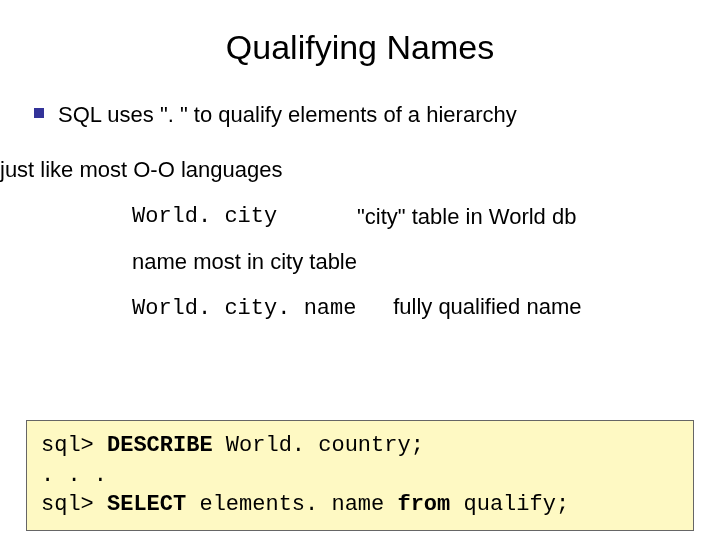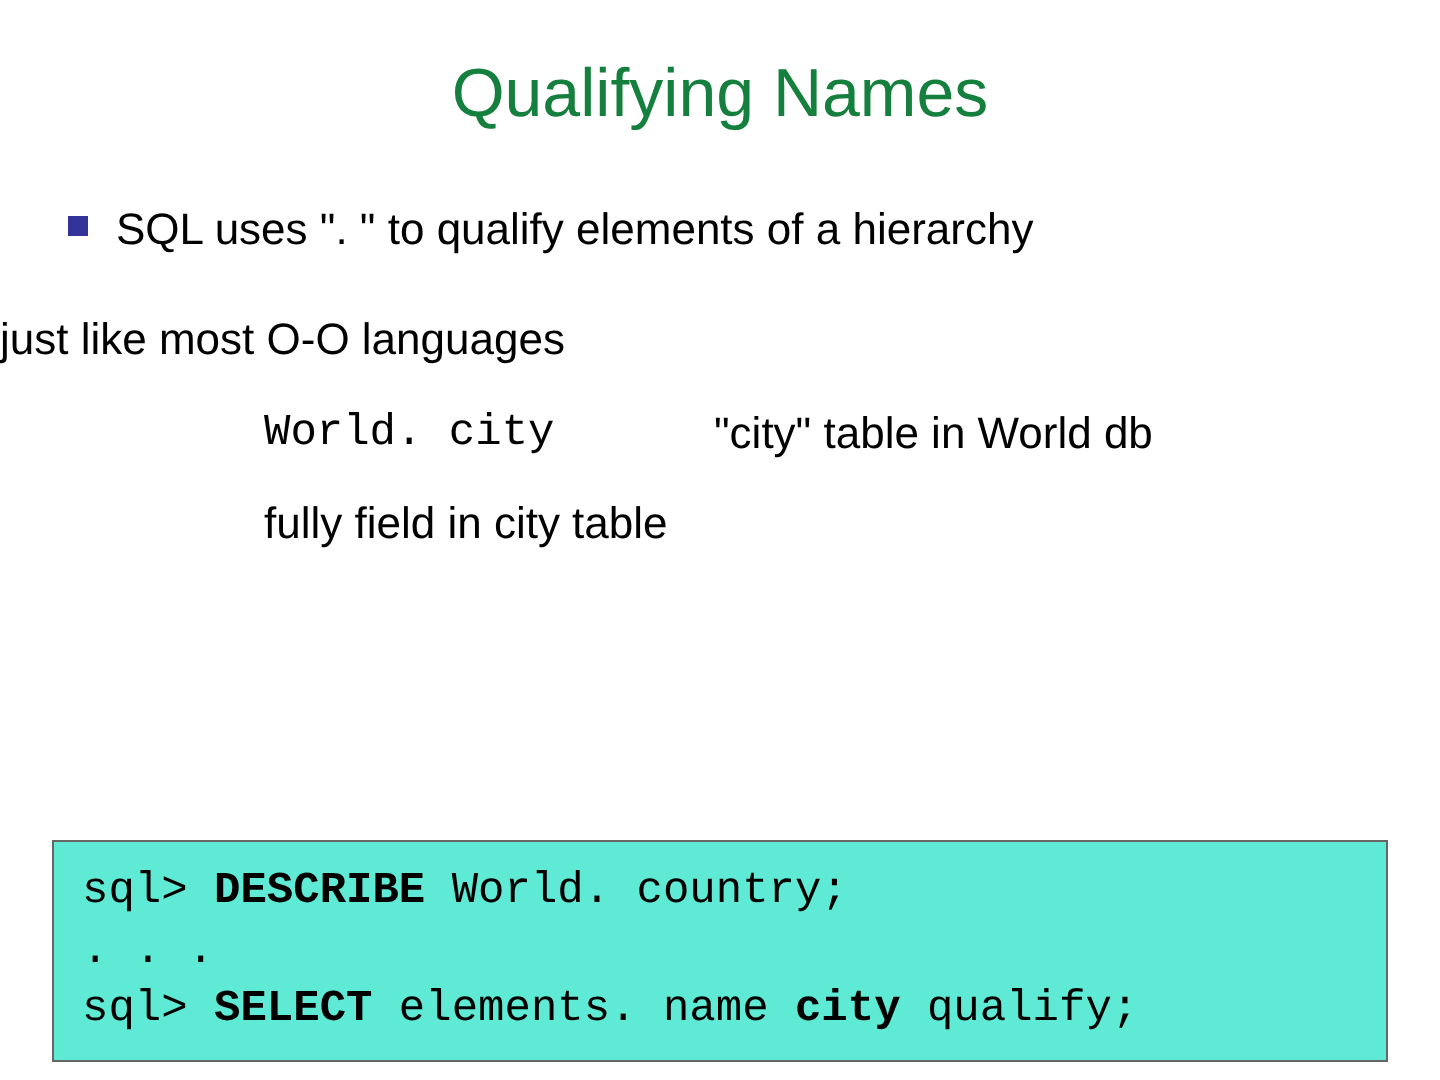--- a/index.html
+++ b/index.html
@@ -17,21 +17,21 @@
     width: 720px;
     height: 540px;
     box-sizing: border-box;
   }
   .title {
     text-align: center;
     font-size: 34px;
     font-weight: normal;
     margin-top: 28px;
     margin-bottom: 34px;
-    color: #15803d;
+    color: #000000;
   }
   .bullet-lv1 {
     position: relative;
     margin-left: 58px;
     margin-right: 40px;
     font-size: 22px;
     line-height: 1.3;
     margin-bottom: 26px;
   }
   .bullet-lv1 .marker {
@@ -82,21 +82,21 @@
   }
   .desc-right {
     font-family: Arial, Helvetica, sans-serif;
   }
   .code-box {
     position: absolute;
     left: 26px;
     right: 26px;
     top: 392px;
     border: 1px solid #666;
-    background: #5eead4;
+    background: #fef9c3;
     padding: 10px 14px 10px 14px;
     font-family: "Courier New", Courier, monospace;
     font-size: 22px;
     line-height: 1.35;
     box-sizing: border-box;
   }
   .sql-kw {
     
     font-weight: bold;
   }
@@ -117,27 +117,32 @@
     <span class="marker"></span>
     <span>just like most O-O languages</span>
   </div>
 
   <div class="ex-row">
     <span class="code-left">World. city</span>
     <span class="desc-right">"city" table in World db</span>
   </div>
 
   <div class="ex-row">
-    <span class="desc-right">fully field in city table</span>
+    <span class="desc-right">name most in city table</span>
   </div>
 
+  <div class="ex-row-3">
+    <span class="code-left-inline">World. city. name</span>
+    <span>&nbsp;&nbsp;&nbsp;&nbsp;</span>
+    <span class="desc-right">fully qualified name</span>
+  </div>
 
   <div class="code-box">
     <div>
       <span>sql&gt; </span><span class="sql-kw">DESCRIBE</span><span> World. country;</span>
     </div>
     <div>. . .</div>
     <div>
-      <span>sql&gt; </span><span class="sql-kw">SELECT</span><span> elements. name </span><span class="sql-kw">city</span><span> qualify;</span>
+      <span>sql&gt; </span><span class="sql-kw">SELECT</span><span> elements. name </span><span class="sql-kw">from</span><span> qualify;</span>
     </div>
   </div>
 
 </div>
 
 </body></html>

